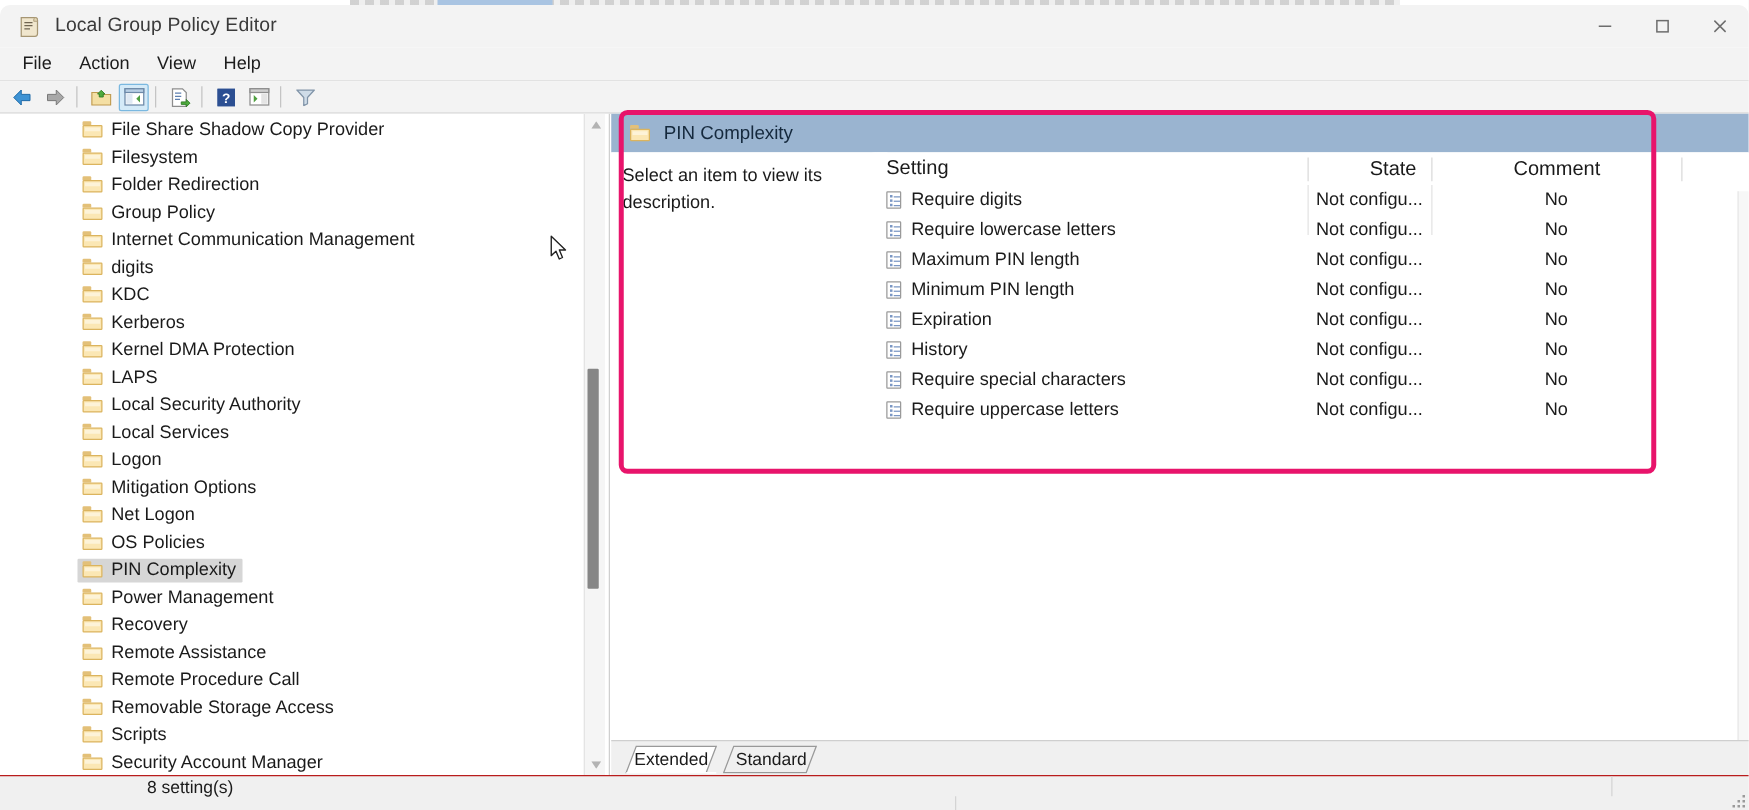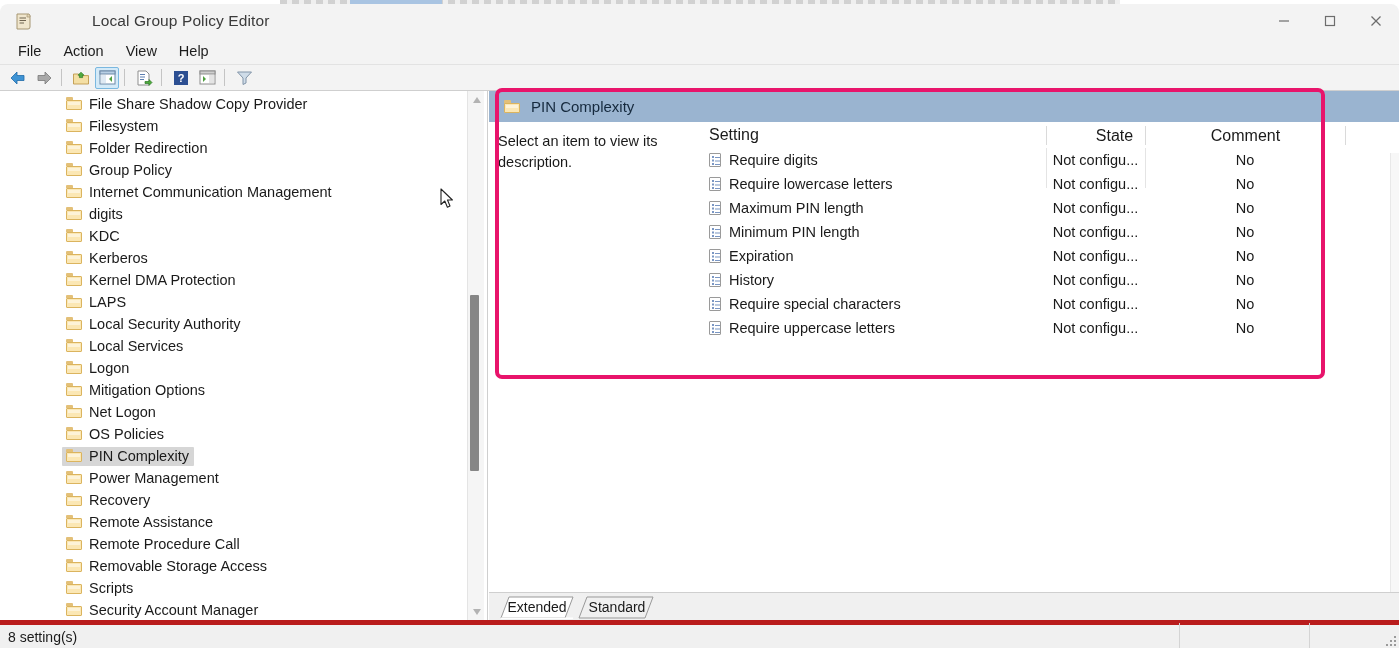--- a/index.html
+++ b/index.html
@@ -30,21 +30,21 @@
   .bg-window .bg-tab {
     position: absolute; left: 70px; top: 0; width: 92px; height: 4px;
     background: #a9c4e2;
   }
 
   
   .titlebar {
     position: absolute; left: 0; top: 4px; width: 1399px; height: 34px;
     background: #f3f3f3;
     border-top-left-radius: 8px; border-top-right-radius: 8px;
-    display: flex; align-items: center; gap: 48px;
+    display: flex; align-items: center;
   }
   .title-icon {
     margin-left: 13px; width: 20px; height: 20px; position: relative;
   }
   .title-text {
     margin-left: 11px; font-size: 15.5px; color: #3a3a3a; letter-spacing: .1px;
   }
   .wincontrols {
     position: absolute; right: 0; top: 0; display: flex; height: 34px;
   }
@@ -227,22 +227,22 @@
   .tab .tab-shape {
     position: absolute; left: 0; top: 0; right: 0; bottom: -1px;
   }
   .tab .tab-label { position: relative; z-index: 2; padding: 0 4px; }
   .tab.extended { left: 6px; width: 84px; }
   .tab.standard { left: 84px; width: 88px; }
 
   
   .statusbar {
     position: absolute; left: 0; top: 620px; width: 1399px; height: 28px;
-    background: #f0f0f0; border-top: 5px solid #b91c1c;
-    display: flex; align-items: center;
+    background: #f0f0f0; border-top: 1px solid #b91c1c;
+    display: flex; align-items: center; flex-direction: column;
   }
   .sb-pane {
     height: 28px; display: flex; align-items: center;
     padding-left: 8px; font-size: 14px; color: #1a1a1a;
     border-right: 1px solid #d4d4d4;
   }
   .sb-main { width: 1180px; }
   .sb-a { width: 130px; }
   .sb-c { flex: 1; border-right: none; }
   .resize-grip {

